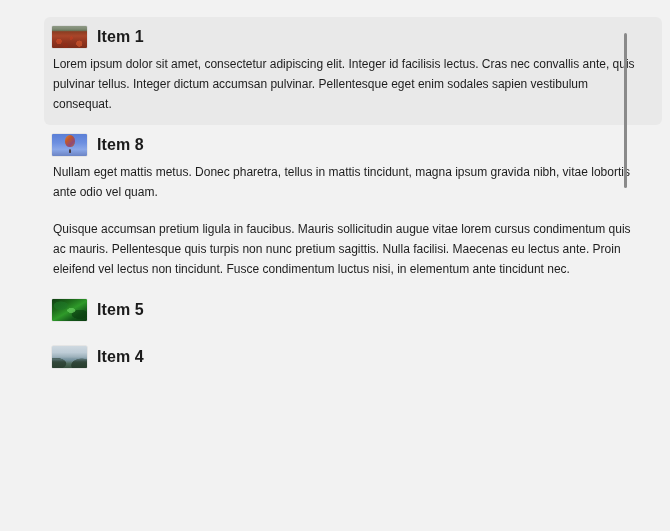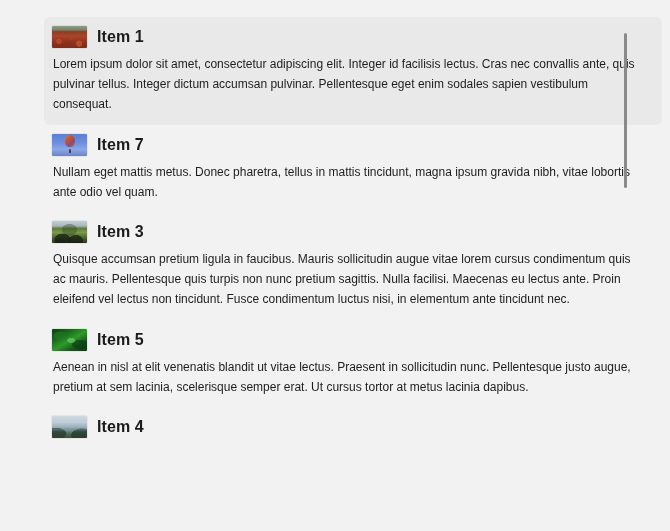--- a/index.html
+++ b/index.html
@@ -157,39 +157,34 @@
       <div class="item-header">
         <span class="thumb thumb-poppy"></span>
         <span class="item-title">Item 1</span>
       </div>
       <div class="item-body">Lorem ipsum dolor sit amet, consectetur adipiscing elit. Integer id facilisis lectus. Cras nec convallis ante, quis pulvinar tellus. Integer dictum accumsan pulvinar. Pellentesque eget enim sodales sapien vestibulum consequat.</div>
     </div>
 
     <div class="list-item">
       <div class="item-header">
         <span class="thumb thumb-balloon"></span>
-        <span class="item-title">Item 7</span>
+        <span class="item-title">Item 8</span>
       </div>
       <div class="item-body">Nullam eget mattis metus. Donec pharetra, tellus in mattis tincidunt, magna ipsum gravida nibh, vitae lobortis ante odio vel quam.</div>
     </div>
 
     <div class="list-item">
-      <div class="item-header">
-        <span class="thumb thumb-field"></span>
-        <span class="item-title">Item 3</span>
-      </div>
       <div class="item-body">Quisque accumsan pretium ligula in faucibus. Mauris sollicitudin augue vitae lorem cursus condimentum quis ac mauris. Pellentesque quis turpis non nunc pretium sagittis. Nulla facilisi. Maecenas eu lectus ante. Proin eleifend vel lectus non tincidunt. Fusce condimentum luctus nisi, in elementum ante tincidunt nec.</div>
     </div>
 
     <div class="list-item">
       <div class="item-header">
         <span class="thumb thumb-foliage"></span>
         <span class="item-title">Item 5</span>
       </div>
-      <div class="item-body">Aenean in nisl at elit venenatis blandit ut vitae lectus. Praesent in sollicitudin nunc. Pellentesque justo augue, pretium at sem lacinia, scelerisque semper erat. Ut cursus tortor at metus lacinia dapibus.</div>
     </div>
 
     <div class="list-item">
       <div class="item-header">
         <span class="thumb thumb-lake"></span>
         <span class="item-title">Item 4</span>
       </div>
     </div>
 
   </div>

